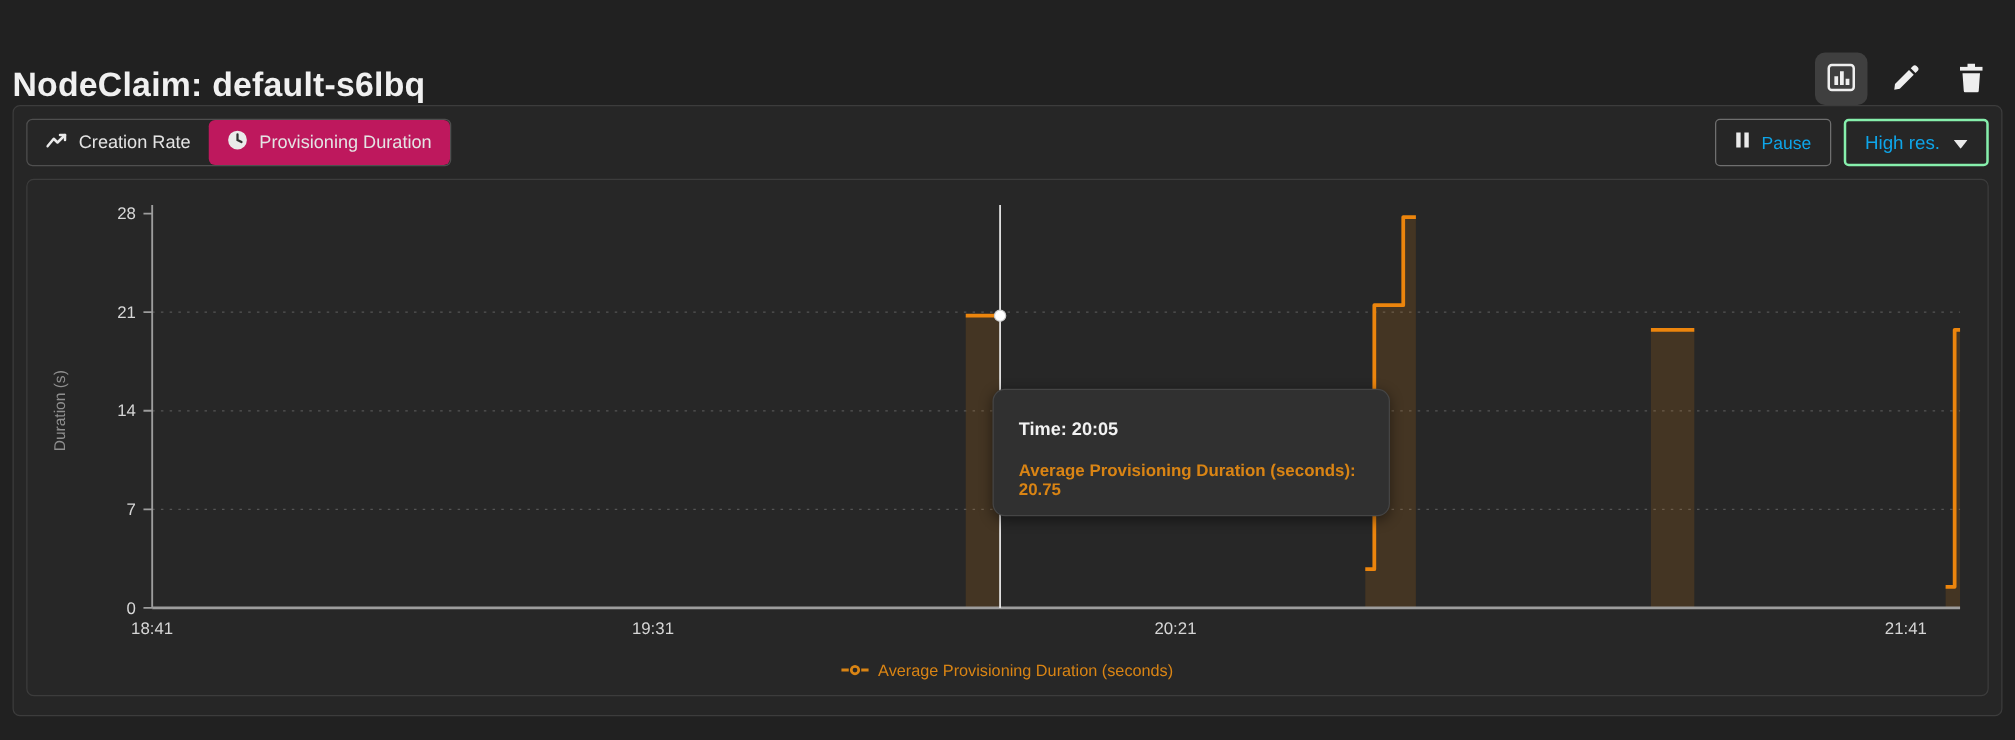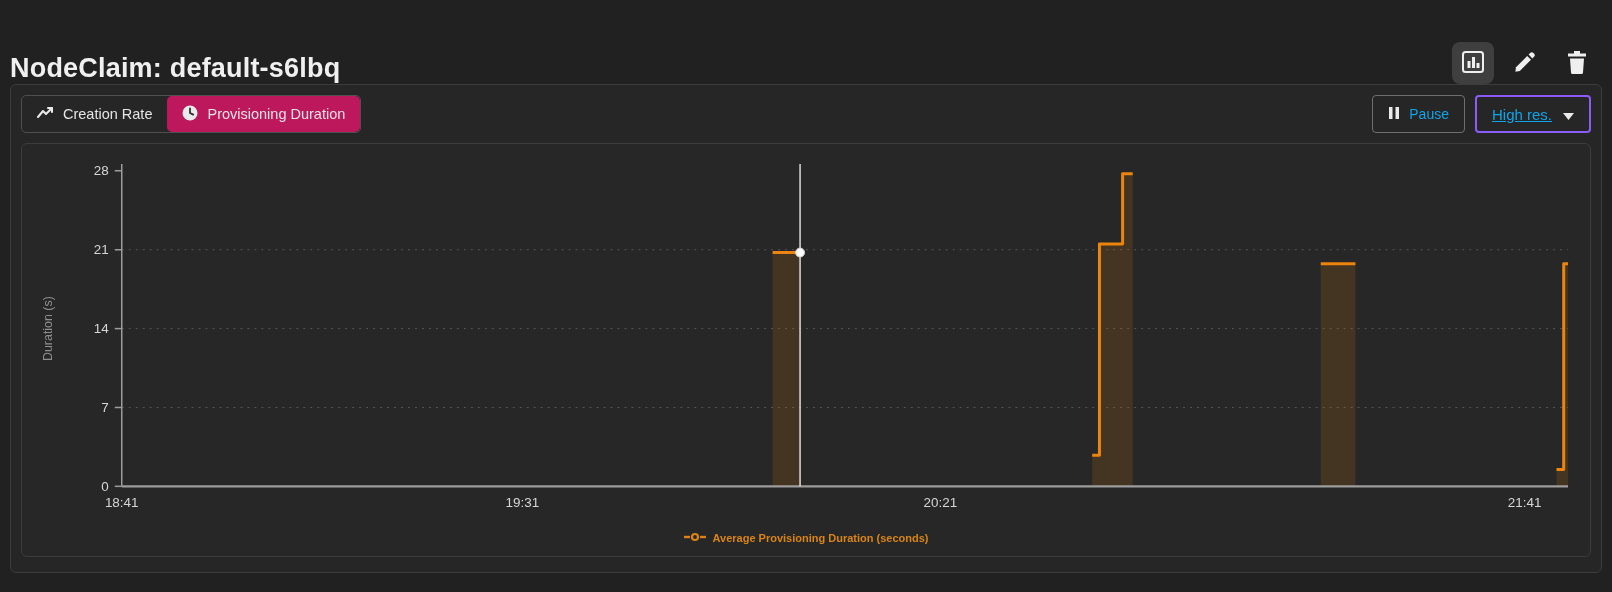--- a/index.html
+++ b/index.html
@@ -74,21 +74,21 @@
     height: 38px;
     padding: 0 15px;
     background: transparent;
     border: 1px solid #6f6f6f;
     border-radius: 4px;
     color: #0ea5e9;
     font-size: 15px;
     cursor: pointer;
     white-space: nowrap;
   }
-  .tb-btn.emphasized { border: 2px solid #8b5cf6; text-decoration: underline; }
+  .tb-btn.emphasized { border: 2px solid #86efac; }
   .caret { display: inline-block; margin-left: 2px; }
 
   
   .chart-container {
     position: relative;
     border: 1px solid #3c3c3c;
     border-radius: 6px;
     height: 414px;
     background: #272727;
     overflow: hidden;
@@ -112,22 +112,22 @@
   .tooltip-value { font-size: 13.5px; font-weight: 700; color: #d98414; }
 
   .chart-legend {
     position: absolute;
     left: 0; right: 0;
     bottom: 12px;
     display: flex;
     align-items: center;
     justify-content: center;
     gap: 7px;
-    font-size: 11px;
-    font-weight: 700;
+    font-size: 13px;
+    font-weight: 400;
     color: #d98414;
     cursor: pointer;
   }
 </style>
 </head>
 <body>
 
 <div class="header">
   <div class="page-title">NodeClaim: default-s6lbq</div>
   <div class="header-actions">
@@ -233,20 +233,24 @@
         <text x="87" y="31.5" fill="#d6d6d6" font-size="13.5" text-anchor="end" font-family="Liberation Sans, sans-serif">28</text>
         <text x="100" y="365" fill="#d6d6d6" font-size="13.5" text-anchor="middle" font-family="Liberation Sans, sans-serif">18:41</text>
         <text x="501.65000000000003" y="365" fill="#d6d6d6" font-size="13.5" text-anchor="middle" font-family="Liberation Sans, sans-serif">19:31</text>
         <text x="920.6999999999999" y="365" fill="#d6d6d6" font-size="13.5" text-anchor="middle" font-family="Liberation Sans, sans-serif">20:21</text>
         <text x="1506.5" y="365" fill="#d6d6d6" font-size="13.5" text-anchor="middle" font-family="Liberation Sans, sans-serif">21:41</text>
         <text x="30" y="185.5" fill="#8f8f8f" font-size="12.5" text-anchor="middle" transform="rotate(-90 30 185.5)" font-family="Liberation Sans, sans-serif">Duration (s)</text>
         <line x1="780.05" y1="20" x2="780.05" y2="344" stroke="#e8e8e8" stroke-width="1.4"></line>
         <circle cx="780.05" cy="109.08035714285714" r="4.5" fill="#ffffff" stroke="#cfcfcf" stroke-width="1"></circle>
       </svg>
 
+    <div class="chart-tooltip">
+      <div class="tooltip-time">Time: 20:05</div>
+      <div class="tooltip-value">Average Provisioning Duration (seconds): 20.75</div>
+    </div>
 
     <div class="chart-legend">
       <span>
         <svg width="22" height="10" viewBox="0 0 22 10">
           <line x1="0" y1="5" x2="6" y2="5" stroke="#d98414" stroke-width="2.4"></line>
           <circle cx="11" cy="5" r="3" fill="none" stroke="#d98414" stroke-width="2.2"></circle>
           <line x1="16" y1="5" x2="22" y2="5" stroke="#d98414" stroke-width="2.4"></line>
         </svg>
       </span>
       <span>Average Provisioning Duration (seconds)</span>

